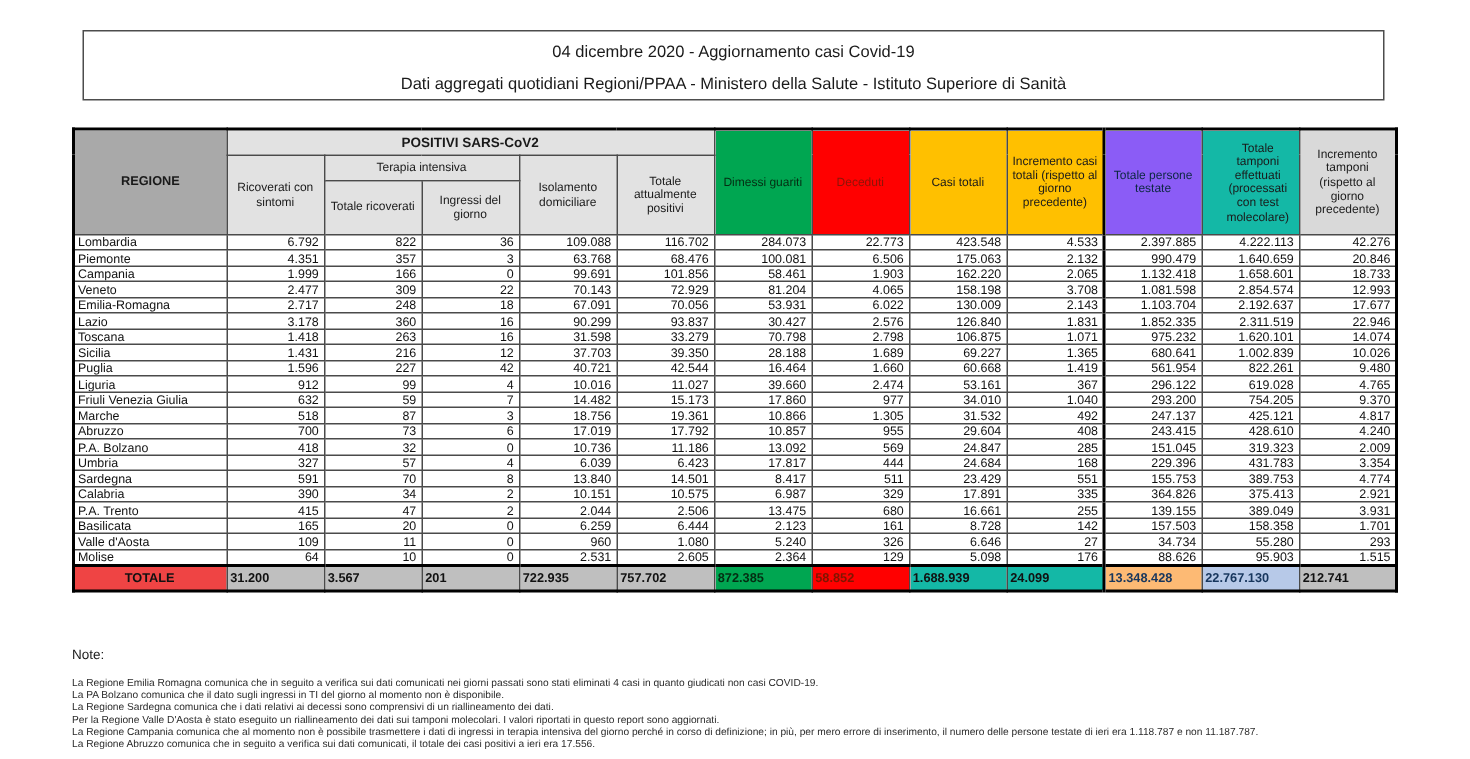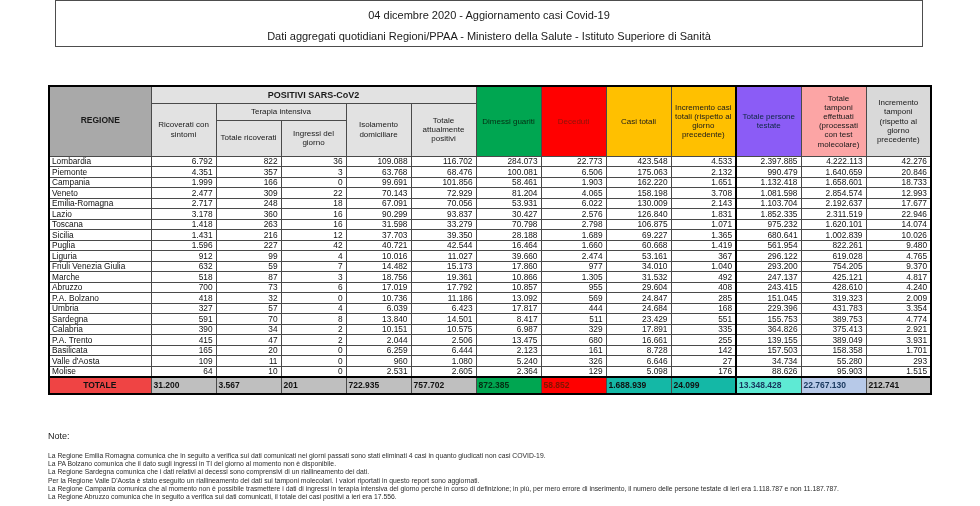--- a/index.html
+++ b/index.html
@@ -2,21 +2,21 @@
 <html><head>
 <meta charset="utf-8">
 <style>
   * { margin:0; padding:0; box-sizing:border-box; }
   html,body { background:#ffffff; }
   body { font-family:"Liberation Sans", sans-serif; color:#111; }
   .page { position:relative; width:980px; height:506px; background:#fff; overflow:hidden; }
 
   
   .title-box {
-    position:absolute; left:55px; top:0; width:868px; height:47px;
+    position:absolute; left:55px; top:20px; width:868px; height:47px;
     border:1px solid #4d4d4d; background:#fff; text-align:center;
   }
   .title-line1 { margin-top:8px; font-size:11px; color:#1a1a1a; }
   .title-line2 { margin-top:9px; font-size:11px; color:#1a1a1a; }
 
   
   table.covid {
     position:absolute; left:48px; top:85px;
     border-collapse:collapse; table-layout:fixed;
     border:2px solid #000;
@@ -32,40 +32,40 @@
   }
   th.regione-h { background:#a9a9a9; font-weight:bold; font-size:8.5px; }
   th.group-h  { font-weight:bold; font-size:9px; height:17px; }
   th.sub-h    { height:17px; }
   tr.hdr-row3 th { height:36px; }
 
   th.col-green { background:#00a651; color:#042d12; }
   th.col-red   { background:#ff0000; color:#8b1408; }
   th.col-yellow{ background:#ffc000; color:#1a1a1a; }
   th.col-cyan  { background:#8b5cf6; color:#0b2740; }
-  th.col-peri  { background:#fca5a5; color:#1a1a1a;padding-left:12px; }
+  th.col-peri  { background:#14b8a6; color:#1a1a1a;padding-left:12px; }
   th.col-gray  { background:#d9d9d9; color:#1a1a1a; }
 
   tbody td { background:#fff; height:10.5px; font-size:8.3px; line-height:1; padding:0 3px 0 2px; color:#111; }
   tbody td.region { text-align:left; }
   tbody td.num { text-align:right; }
 
   .thick-left { border-left:2px solid #000 !important; }
 
   tfoot td {
     height:17px; font-size:8.5px; font-weight:bold; line-height:1;
     padding:0 3px 0 2px; border-top:2px solid #000;
   }
   tfoot td.tot-label { background:#ef4444; text-align:center; }
   tfoot td.num { text-align:left; }
   td.tot-gray  { background:#bfbfbf; color:#111; }
   td.tot-green { background:#00a651; color:#042d12; }
   td.tot-red   { background:#ff0000; color:#7f1500; }
   td.tot-yellow{ background:#14b8a6; color:#111; }
-  td.tot-cyan  { background:#5eead4; color:#17365d; }
+  td.tot-cyan  { background:#fdba74; color:#17365d; }
   td.tot-peri  { background:#b7c9e8; color:#17365d; }
 
   
   .notes { position:absolute; left:48px; top:431px; width:900px; }
   .notes-heading { font-size:9px; color:#1a1a1a; margin-bottom:11px; }
   .note-line { font-size:6.8px; line-height:8.2px; color:#2b2b2b; white-space:nowrap; }
 </style>
 </head>
 <body>
 
@@ -149,21 +149,21 @@
         <tr>
           <td class="region">Campania</td>
           <td class="num">1.999</td>
           <td class="num">166</td>
           <td class="num">0</td>
           <td class="num">99.691</td>
           <td class="num">101.856</td>
           <td class="num">58.461</td>
           <td class="num">1.903</td>
           <td class="num">162.220</td>
-          <td class="num">1.651</td>
+          <td class="num">2.065</td>
           <td class="num thick-left">1.132.418</td>
           <td class="num">1.658.601</td>
           <td class="num">18.733</td>
         </tr>
         <tr>
           <td class="region">Veneto</td>
           <td class="num">2.477</td>
           <td class="num">309</td>
           <td class="num">22</td>
           <td class="num">70.143</td>

